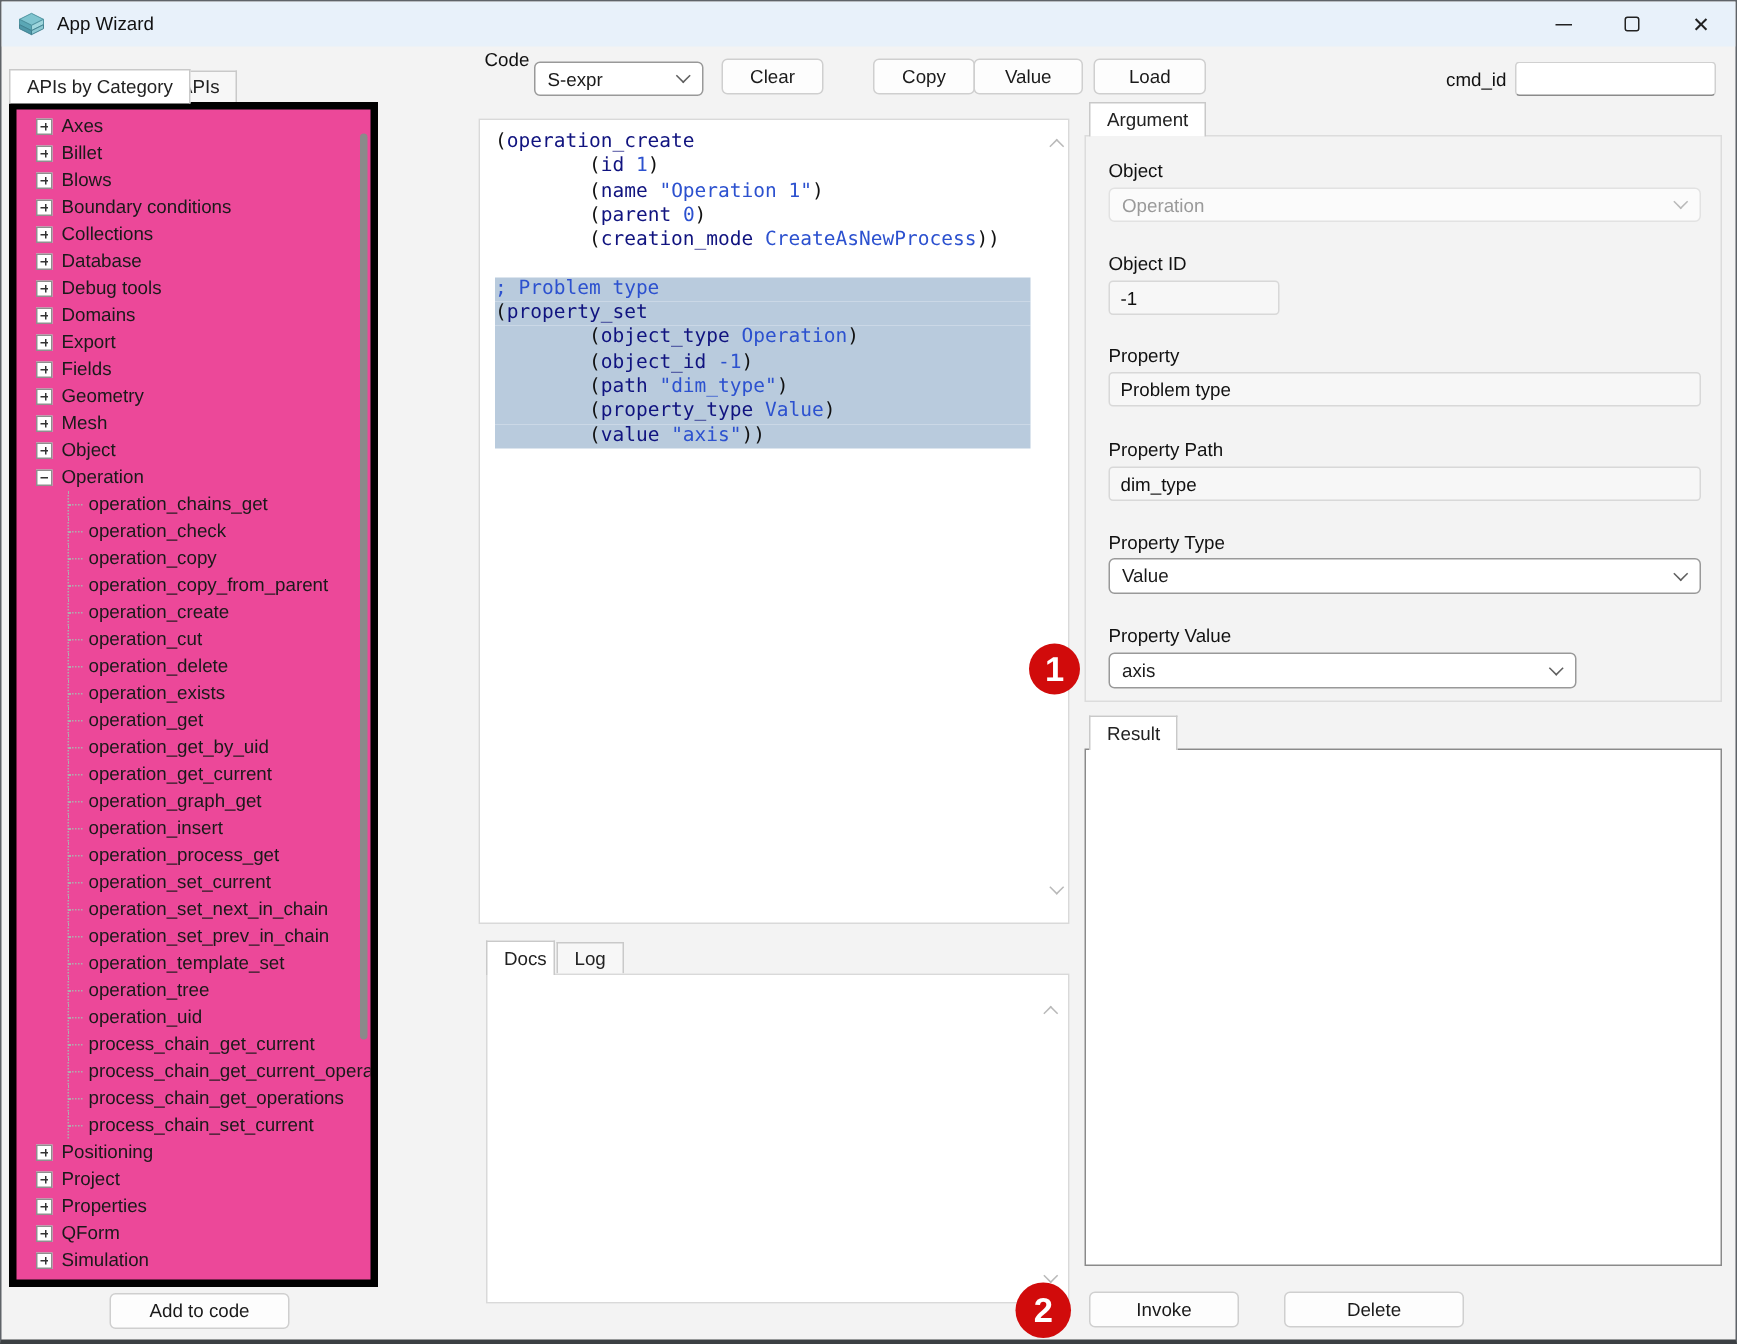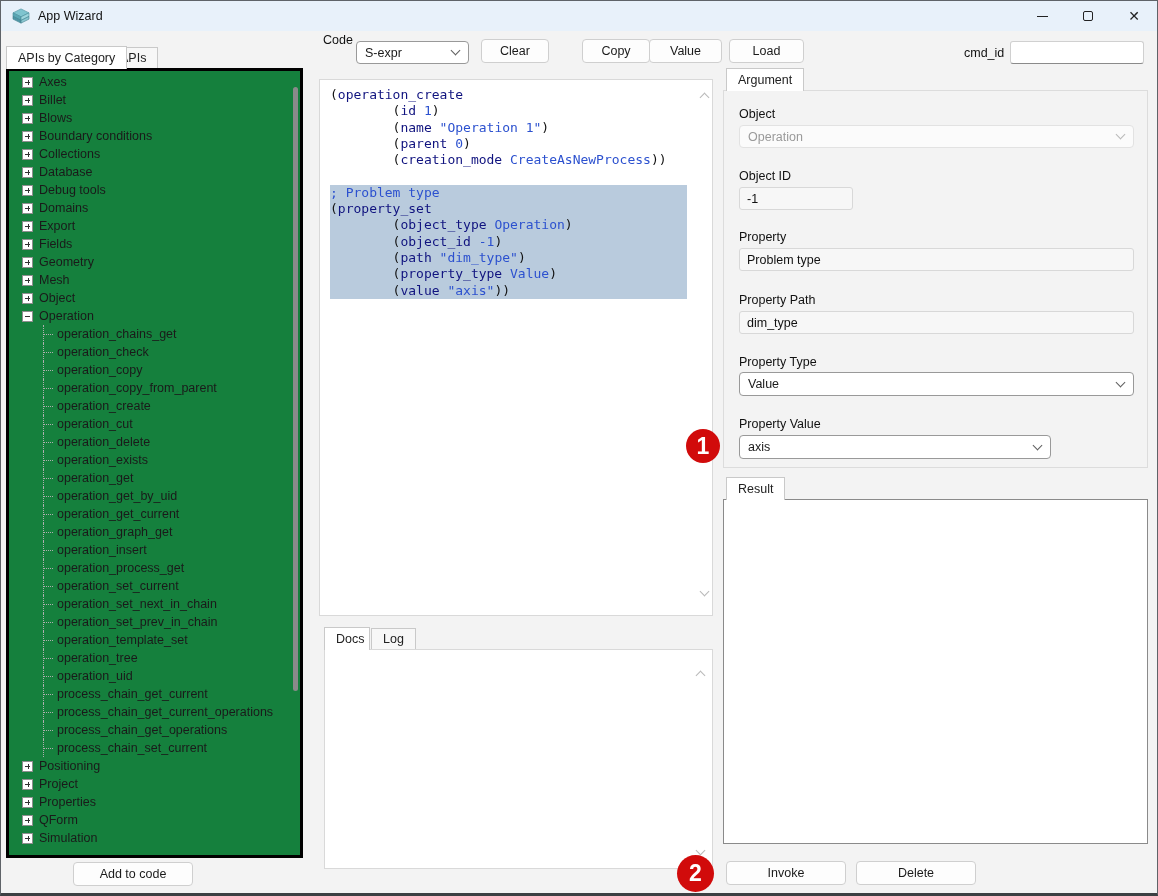--- a/index.html
+++ b/index.html
@@ -30,21 +30,21 @@
   .chev.gray { border-color:#b9b9b9; }
   .combo { position:absolute; height:23px; background:#fff; border:1px solid #999; border-radius:4px;
            display:flex; align-items:center; padding:0 8px; font-size:12.5px; }
   .combo .chev { position:absolute; right:9px; }
   .combo.disabled { background:#fbfbfb; border-color:#e2e2e2; color:#9a9a9a; }
   .field-input { position:absolute; height:23px; background:#f7f7f7; border:1px solid #d8d8d8; border-radius:3px;
                  display:flex; align-items:center; padding:0 7px; font-size:12.5px; color:#111; }
   .field-label { position:absolute; font-size:12.5px; color:#111; }
 
   
-  .tree-panel { position:absolute; left:5px; top:67px; width:297px; height:790px; background:#15803d; border:3px solid #000000; overflow:hidden; }
+  .tree-panel { position:absolute; left:5px; top:67px; width:246px; height:790px; background:#ec4899; border:5px solid #000000; overflow:hidden; }
   .tree { position:absolute; left:0; top:2px; width:288px; }
   .tree-row { position:relative; height:18px; display:flex; align-items:center; white-space:nowrap; font-size:12.5px; color:#1a1a1a; }
   .tree-row .exp { position:relative; width:11px; height:11px; margin-left:13px; margin-right:6px; border:1px solid #8f8f8f; background:#fff; flex:0 0 auto; }
   .tree-row .exp::before, .tree-row .exp::after { content:""; position:absolute; background:#333; }
   .tree-row .exp::before { left:2px; right:2px; top:4.5px; height:1px; }
   .tree-row .exp.plus::after { top:2px; bottom:2px; left:4.5px; width:1px; }
   .tree-row.child { padding-left:48px; }
   .tree-row.child::before { content:""; position:absolute; left:34px; top:0; bottom:0; border-left:1px dotted #aeaeae; }
   .tree-row.child::after { content:""; position:absolute; left:34px; top:9px; width:10px; border-top:1px dotted #aeaeae; }
   .tree-row.child.last::before { bottom:9px; }
@@ -335,21 +335,21 @@
   <div class="combo" style="left:738px; top:434px; width:312px; height:24px;">
     <span>axis</span>
     <span class="chev"></span>
   </div>
 
   <div class="tab active" style="left:725px; top:476px;">
     <span>Result</span>
   </div>
   <div class="result-box"></div>
 
-  <button class="btn" style="left:725px; top:860px; width:120px;text-align:center;">
+  <button class="btn" style="left:725px; top:860px; width:100px;text-align:center;">
     <span>Invoke</span>
   </button>
   <button class="btn" style="left:855px; top:860px; width:120px;">
     <span>Delete</span>
   </button>
 
   <div class="badge" style="left:685px; top:428px; width:34px; height:34px;">
     <span>1</span>
   </div>
   <div class="badge" style="left:676px; top:854px; width:37px; height:37px;">

